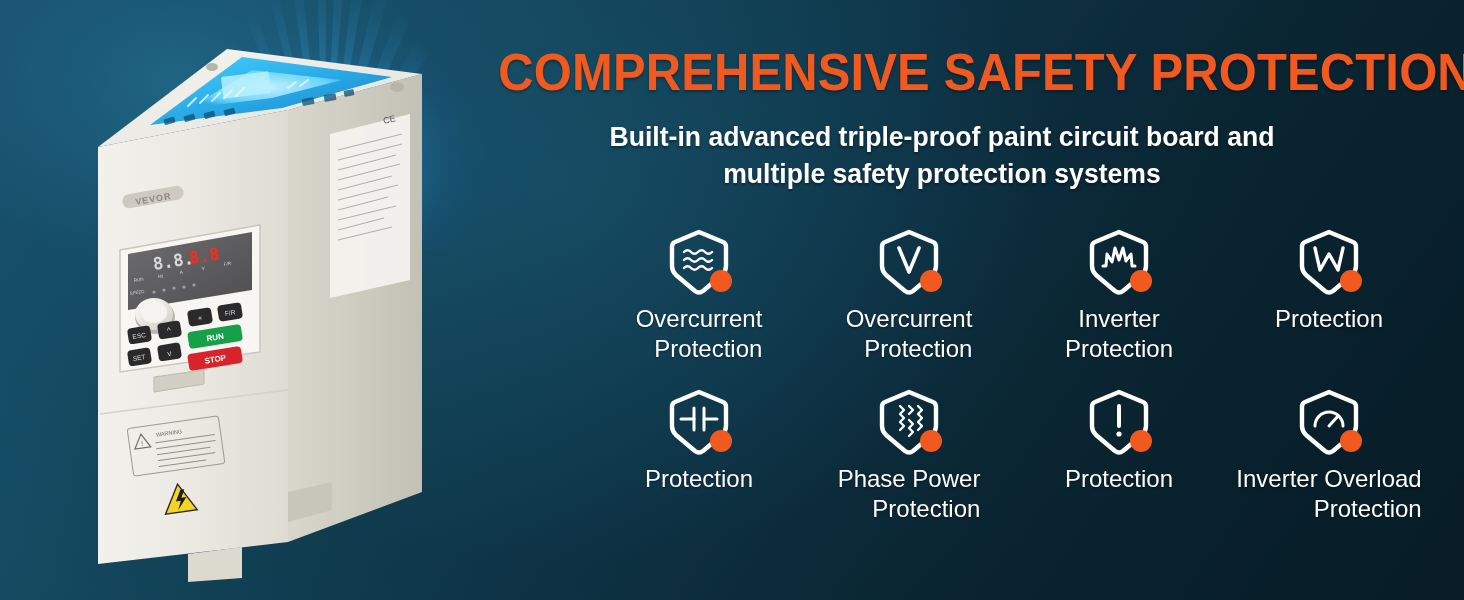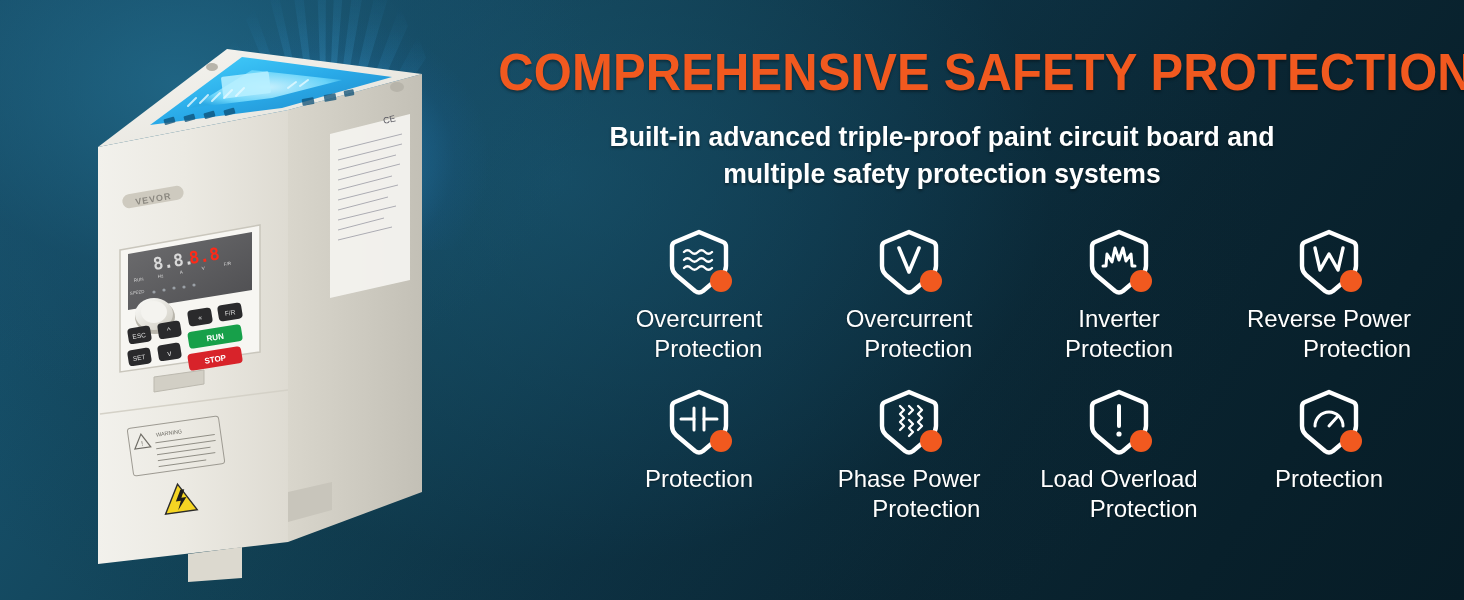--- a/index.html
+++ b/index.html
@@ -380,21 +380,20 @@
 
       <div class="cell">
         <div class="badge">
           <svg width="66" height="70" viewBox="0 0 66 70">
             <path d="M33 4 L57 14 Q60 15 60 19 L60 38 Q60 43 56 47 L37 63 Q33 66 29 63 L10 47 Q6 43 6 38 L6 19 Q6 15 9 14 Z" fill="none" stroke="#ffffff" stroke-width="4.4" stroke-linejoin="round"></path>
             <path d="M19 20 L24 42 L33 26 L42 42 L47 20" fill="none" stroke="#ffffff" stroke-width="3.4" stroke-linecap="round" stroke-linejoin="round"></path>
           </svg>
           <span class="dot"></span>
         </div>
         <div class="cap">
-          <span>Reverse Power</span>
           <span class="l2">Protection</span>
         </div>
       </div>
 
       <div class="cell">
         <div class="badge">
           <svg width="66" height="70" viewBox="0 0 66 70">
             <path d="M33 4 L57 14 Q60 15 60 19 L60 38 Q60 43 56 47 L37 63 Q33 66 29 63 L10 47 Q6 43 6 38 L6 19 Q6 15 9 14 Z" fill="none" stroke="#ffffff" stroke-width="4.4" stroke-linejoin="round"></path>
             <g stroke="#ffffff" stroke-width="3" stroke-linecap="round" fill="none">
               <line x1="15" y1="31" x2="28" y2="31"></line>
@@ -432,34 +431,34 @@
       <div class="cell">
         <div class="badge">
           <svg width="66" height="70" viewBox="0 0 66 70">
             <path d="M33 4 L57 14 Q60 15 60 19 L60 38 Q60 43 56 47 L37 63 Q33 66 29 63 L10 47 Q6 43 6 38 L6 19 Q6 15 9 14 Z" fill="none" stroke="#ffffff" stroke-width="4.4" stroke-linejoin="round"></path>
             <line x1="33" y1="18" x2="33" y2="38" stroke="#ffffff" stroke-width="4" stroke-linecap="round"></line>
             <circle cx="33" cy="46" r="2.6" fill="#ffffff"></circle>
           </svg>
           <span class="dot"></span>
         </div>
         <div class="cap">
-          <span>Load Overload</span>
           <span class="l2">Protection</span>
         </div>
       </div>
 
       <div class="cell">
         <div class="badge">
           <svg width="66" height="70" viewBox="0 0 66 70">
             <path d="M33 4 L57 14 Q60 15 60 19 L60 38 Q60 43 56 47 L37 63 Q33 66 29 63 L10 47 Q6 43 6 38 L6 19 Q6 15 9 14 Z" fill="none" stroke="#ffffff" stroke-width="4.4" stroke-linejoin="round"></path>
             <path d="M19 38 a14 14 0 1 1 28 0" fill="none" stroke="#ffffff" stroke-width="3" stroke-linecap="round"></path>
             <line x1="33" y1="38" x2="42" y2="28" stroke="#ffffff" stroke-width="3" stroke-linecap="round"></line>
           </svg>
           <span class="dot"></span>
         </div>
         <div class="cap">
+          <span>Inverter Overload</span>
           <span class="l2">Protection</span>
         </div>
       </div>
 
     </div>
   </div>
 </div>
 
 </body></html>

